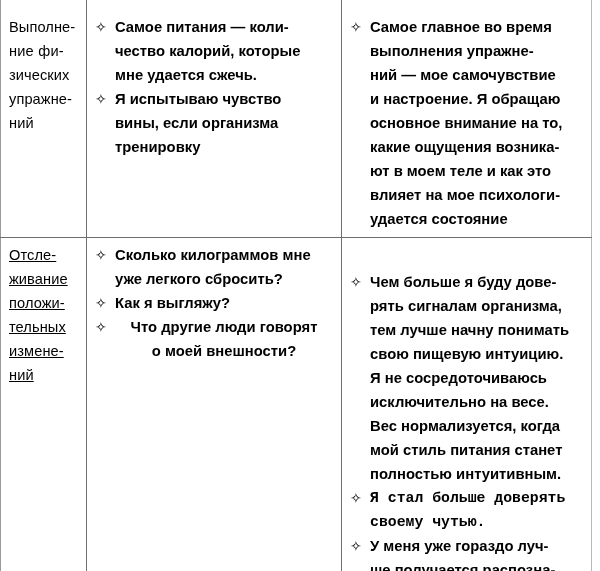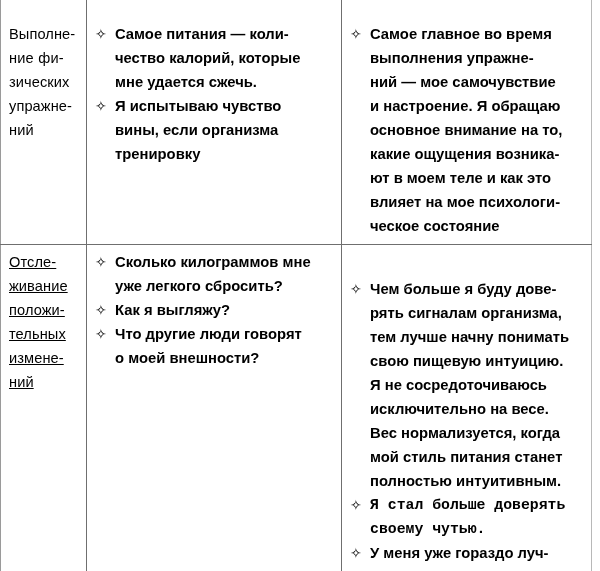--- a/index.html
+++ b/index.html
@@ -89,21 +89,21 @@
     font-size: 14px;
     line-height: 24px;
     font-weight: 400;
   }
 
   .bullet-text {
     display: block;
   }
 
   
-  .r1 .cell-inner { padding-top: 22px; }
+  .r1 .cell-inner { padding-top: 15px; }
   .r2 .cell-inner { padding-top: 5px; }
 
   .cell-b .bullet-text,
   .cell-c .bullet-text { text-align: justify; }
 
   ul.bullets > li:last-child .bullet-text { text-align: left; }
 </style>
 </head>
 <body>
 
@@ -148,21 +148,21 @@
               <li>
                 <span class="marker">✧</span>
                 <span class="bullet-text" style="white-space: pre-line;">Самое главное во время
 выполнения упражне-
 ний — мое самочувствие
 и настроение. Я обращаю
 основное внимание на то,
 какие ощущения возника-
 ют в моем теле и как это
 влияет на мое психологи-
-ческое состояние</span>
+удается состояние</span>
               </li>
             </ul>
           </div>
         </td>
       </tr>
 
       <tr class="r2 last-row">
         <td class="col-a">
           <div class="cell-inner">
             <div class="rowhead" style="white-space: pre-line; text-decoration: underline;">Отсле-
@@ -181,21 +181,21 @@
                 <span class="marker">✧</span>
                 <span class="bullet-text" style="white-space: pre-line;">Сколько килограммов мне
 уже легкого сбросить?</span>
               </li>
               <li>
                 <span class="marker">✧</span>
                 <span class="bullet-text">Как я выгляжу?</span>
               </li>
               <li>
                 <span class="marker">✧</span>
-                <span class="bullet-text" style="white-space: pre-line;">Что другие люди говорят
+                <span class="bullet-text" style="white-space: pre-line; text-align: center;">Что другие люди говорят
 о моей внешности?</span>
               </li>
             </ul>
           </div>
         </td>
 
         <td class="col-c cell-c last-col">
           <div class="cell-inner">
             <ul class="bullets">
               <li>

